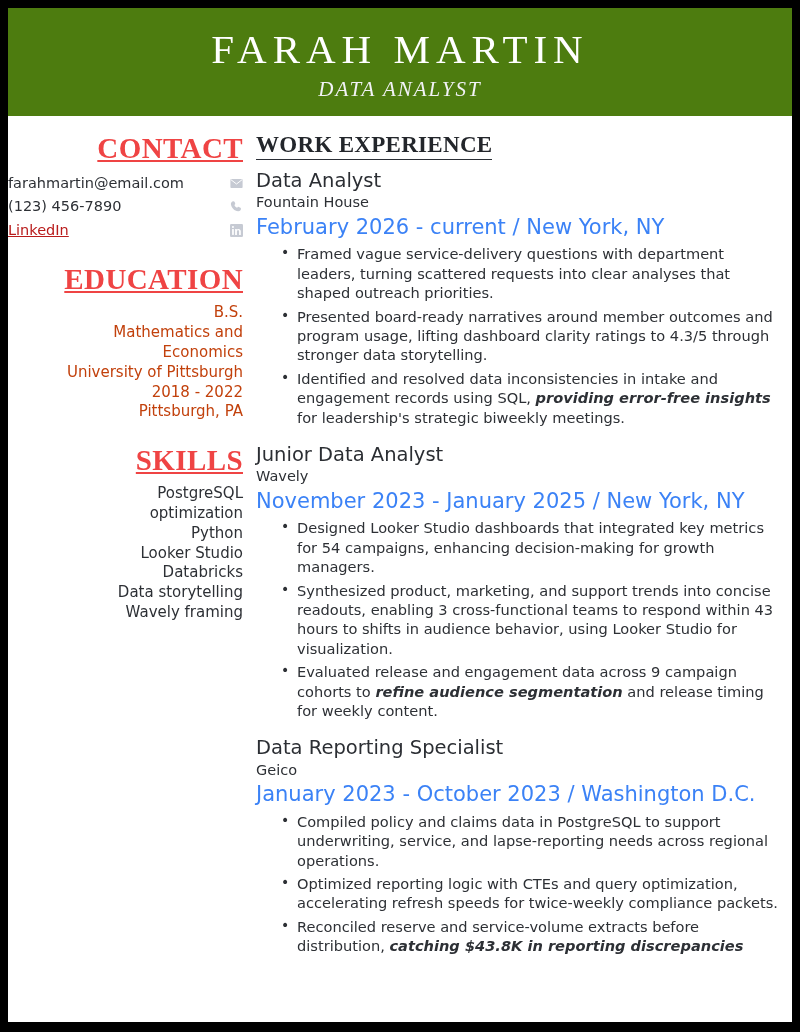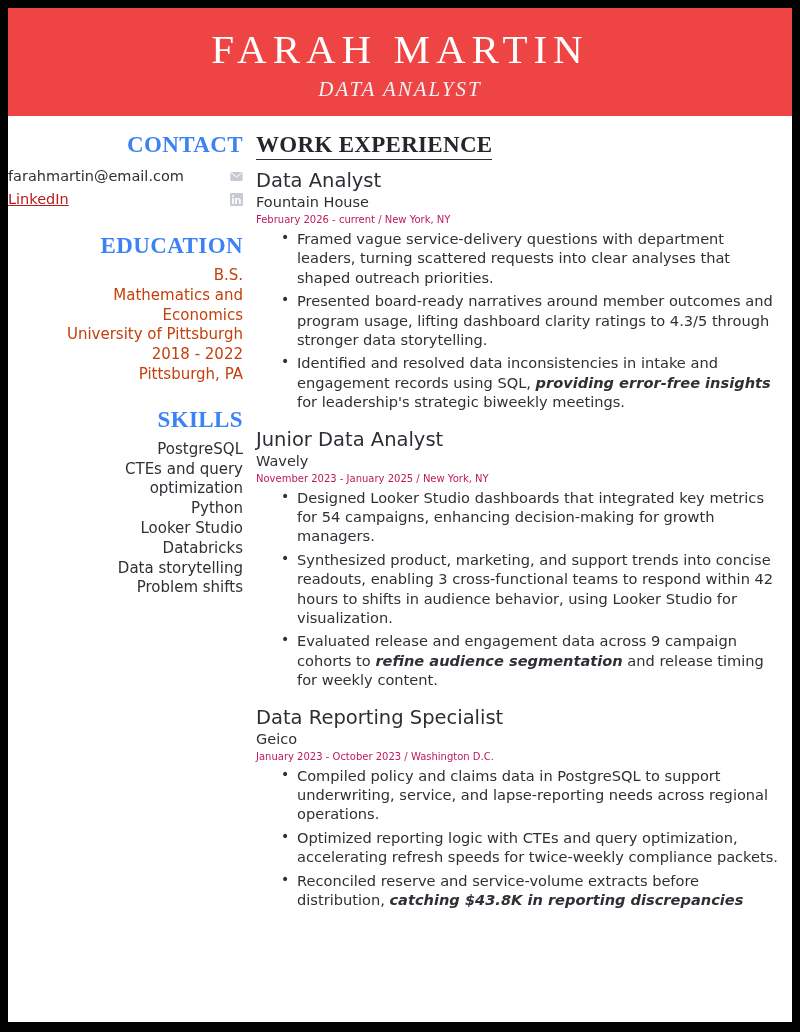--- a/index.html
+++ b/index.html
@@ -17,21 +17,21 @@
     position: absolute;
     left: 8px;
     top: 8px;
     width: 784px;
     height: 1014px;
     background: #ffffff;
     overflow: hidden;
   }
   
   .header {
-    background: #ef4444;
+    background: #4d7c0f;
     height: 108px;
     width: 100%;
     display: flex;
     flex-direction: column;
     align-items: center;
     justify-content: center;
     box-sizing: border-box;
     padding-top: 6px;
   }
   .name {
@@ -68,23 +68,24 @@
   .main {
     flex: 1 1 auto;
     padding-left: 13px;
     padding-right: 12px;
     box-sizing: border-box;
   }
   
   .sec-head {
     font-family: "Liberation Serif", "DejaVu Serif", serif;
     font-weight: bold;
-    color: #3b82f6;
-    font-size: 23px;
+    color: #ef4444;
+    font-size: 29px;
     letter-spacing: 0.4px;
+    text-decoration: underline;
   }
   .sidebar .sec-head {
     margin-bottom: 7px;
   }
   .sec-head-main {
     font-family: "Liberation Serif", "DejaVu Serif", serif;
     font-weight: bold;
     color: #23262b;
     font-size: 23px;
     letter-spacing: 0.3px;
@@ -134,22 +135,22 @@
     font-size: 19.5px;
     color: #2b2e33;
     line-height: 1.25;
   }
   .job-company {
     font-size: 14.5px;
     color: #2d3035;
     line-height: 1.35;
   }
   .job-meta {
-    font-size: 10px;
-    color: #be185d;
+    font-size: 21px;
+    color: #3b82f6;
     line-height: 1.4;
     margin-bottom: 2px;
   }
   ul.bullets {
     margin: 0;
     padding: 0 0 0 25px;
     list-style: none;
   }
   ul.bullets li {
     position: relative;
@@ -188,20 +189,28 @@
 
       <div>
         <div class="sec-head">CONTACT</div>
         <div id="contact-list">
             <div class="contact-line">
               <span class="contact-text">farahmartin@email.com</span>
               <span class="ic">
                 <svg width="13" height="13" viewBox="0 0 16 16">
                   <rect x="0.5" y="2.5" width="15" height="11" rx="1" fill="currentColor"></rect>
                   <path d="M1 3.2 L8 8.6 L15 3.2" stroke="#ffffff" stroke-width="1.2" fill="none"></path>
+                </svg>
+              </span>
+            </div>
+            <div class="contact-line">
+              <span class="contact-text">(123) 456-7890</span>
+              <span class="ic">
+                <svg width="13" height="13" viewBox="0 0 16 16">
+                  <path d="M4.2 1.4c0.7 0 1.2 0.4 1.5 1.1l0.7 1.7c0.2 0.5 0.1 1-0.3 1.3l-0.8 0.7c0.7 1.5 1.9 2.7 3.4 3.4l0.7-0.8c0.3-0.4 0.8-0.5 1.3-0.3l1.7 0.7c0.7 0.3 1.1 0.8 1.1 1.5 0 1.9-1.6 3.3-3.5 3.1C5.3 13.3 2.1 10.1 1.1 5.2 0.9 3.2 2.3 1.4 4.2 1.4z" fill="currentColor"></path>
                 </svg>
               </span>
             </div>
             <div class="contact-line">
               <span class="contact-link">LinkedIn</span>
               <span class="ic">
                 <svg width="13" height="13" viewBox="0 0 16 16">
                   <rect x="0" y="0" width="16" height="16" rx="1.5" fill="currentColor"></rect>
                   <rect x="2.6" y="6.2" width="2.1" height="7.2" fill="#ffffff"></rect>
                   <circle cx="3.65" cy="3.7" r="1.25" fill="#ffffff"></circle>
@@ -221,27 +230,26 @@
             <div class="edu-item">University of Pittsburgh</div>
             <div class="edu-item">2018 - 2022</div>
             <div class="edu-item">Pittsburgh, PA</div>
           </div>
       </div>
 
       <div class="side-block">
         <div class="sec-head">SKILLS</div>
         <div id="skills-list">
             <div class="side-item">PostgreSQL</div>
-            <div class="side-item">CTEs and query</div>
             <div class="side-item">optimization</div>
             <div class="side-item">Python</div>
             <div class="side-item">Looker Studio</div>
             <div class="side-item">Databricks</div>
             <div class="side-item">Data storytelling</div>
-            <div class="side-item">Problem shifts</div>
+            <div class="side-item">Wavely framing</div>
           </div>
       </div>
 
     </div>
 
     <div class="main">
       <div class="sec-head-main">WORK EXPERIENCE</div>
       <div id="jobs-list">
           <div class="job">
             <div class="job-title">Data Analyst</div>
@@ -252,21 +260,21 @@
               <li><span>Presented board-ready narratives around member outcomes and program usage, lifting dashboard clarity ratings to 4.3/5 through stronger data storytelling.</span></li>
               <li><span>Identified and resolved data inconsistencies in intake and engagement records using SQL, </span><span class="em">providing error-free insights</span><span> for leadership's strategic biweekly meetings.</span></li>
             </ul>
           </div>
           <div class="job">
             <div class="job-title">Junior Data Analyst</div>
             <div class="job-company">Wavely</div>
             <div class="job-meta">November 2023 - January 2025  /  New York, NY</div>
             <ul class="bullets">
               <li><span>Designed Looker Studio dashboards that integrated key metrics for 54 campaigns, enhancing decision-making for growth managers.</span></li>
-              <li><span>Synthesized product, marketing, and support trends into concise readouts, enabling 3 cross-functional teams to respond within 42 hours to shifts in audience behavior, using Looker Studio for visualization.</span></li>
+              <li><span>Synthesized product, marketing, and support trends into concise readouts, enabling 3 cross-functional teams to respond within 43 hours to shifts in audience behavior, using Looker Studio for visualization.</span></li>
               <li><span>Evaluated release and engagement data across 9 campaign cohorts to </span><span class="em">refine audience segmentation</span><span> and release timing for weekly content.</span></li>
             </ul>
           </div>
           <div class="job">
             <div class="job-title">Data Reporting Specialist</div>
             <div class="job-company">Geico</div>
             <div class="job-meta">January 2023 - October 2023  /  Washington D.C.</div>
             <ul class="bullets">
               <li><span>Compiled policy and claims data in PostgreSQL to support underwriting, service, and lapse-reporting needs across regional operations.</span></li>
               <li><span>Optimized reporting logic with CTEs and query optimization, accelerating refresh speeds for twice-weekly compliance packets.</span></li>

